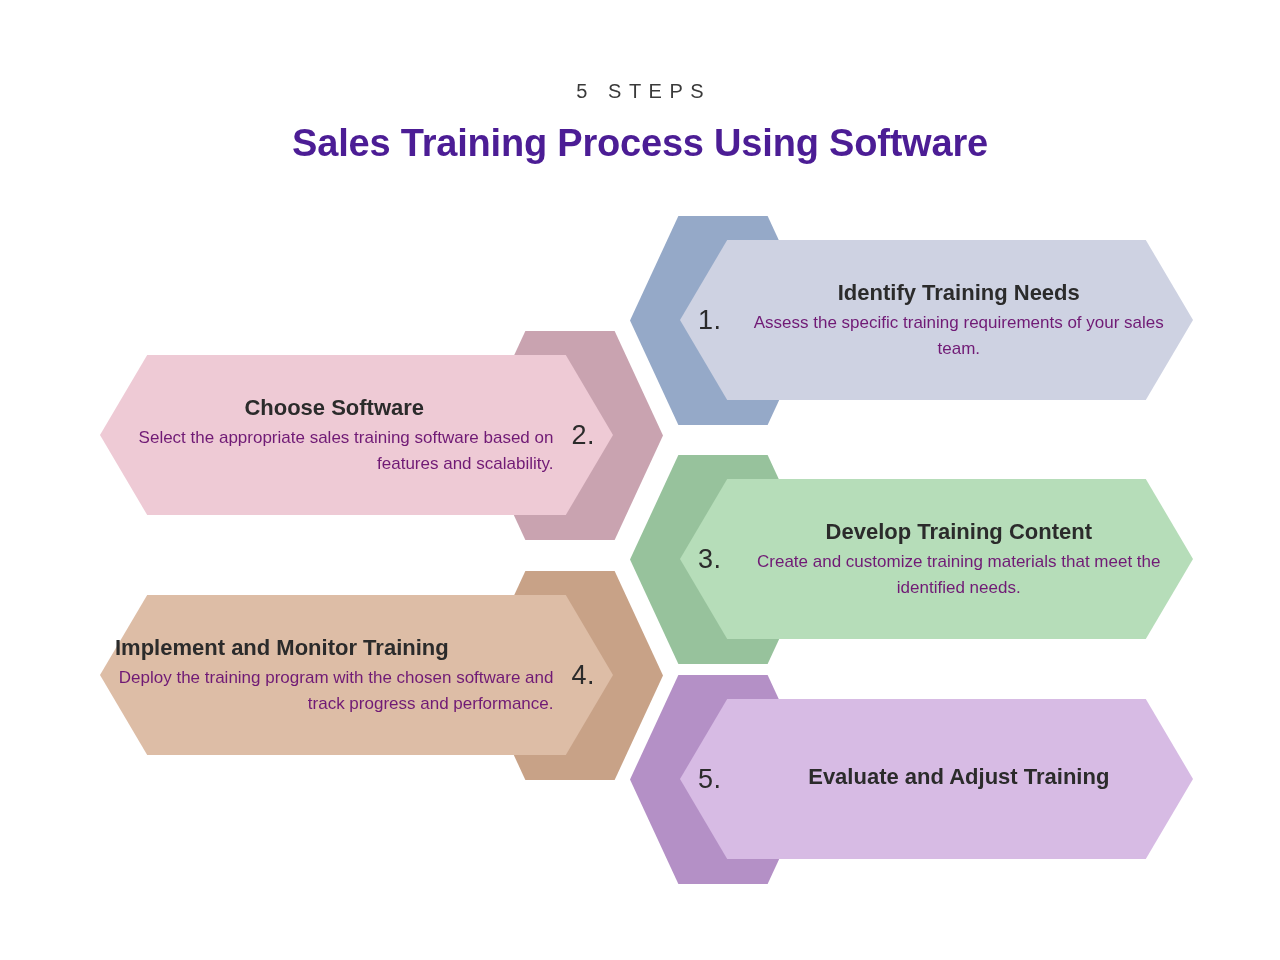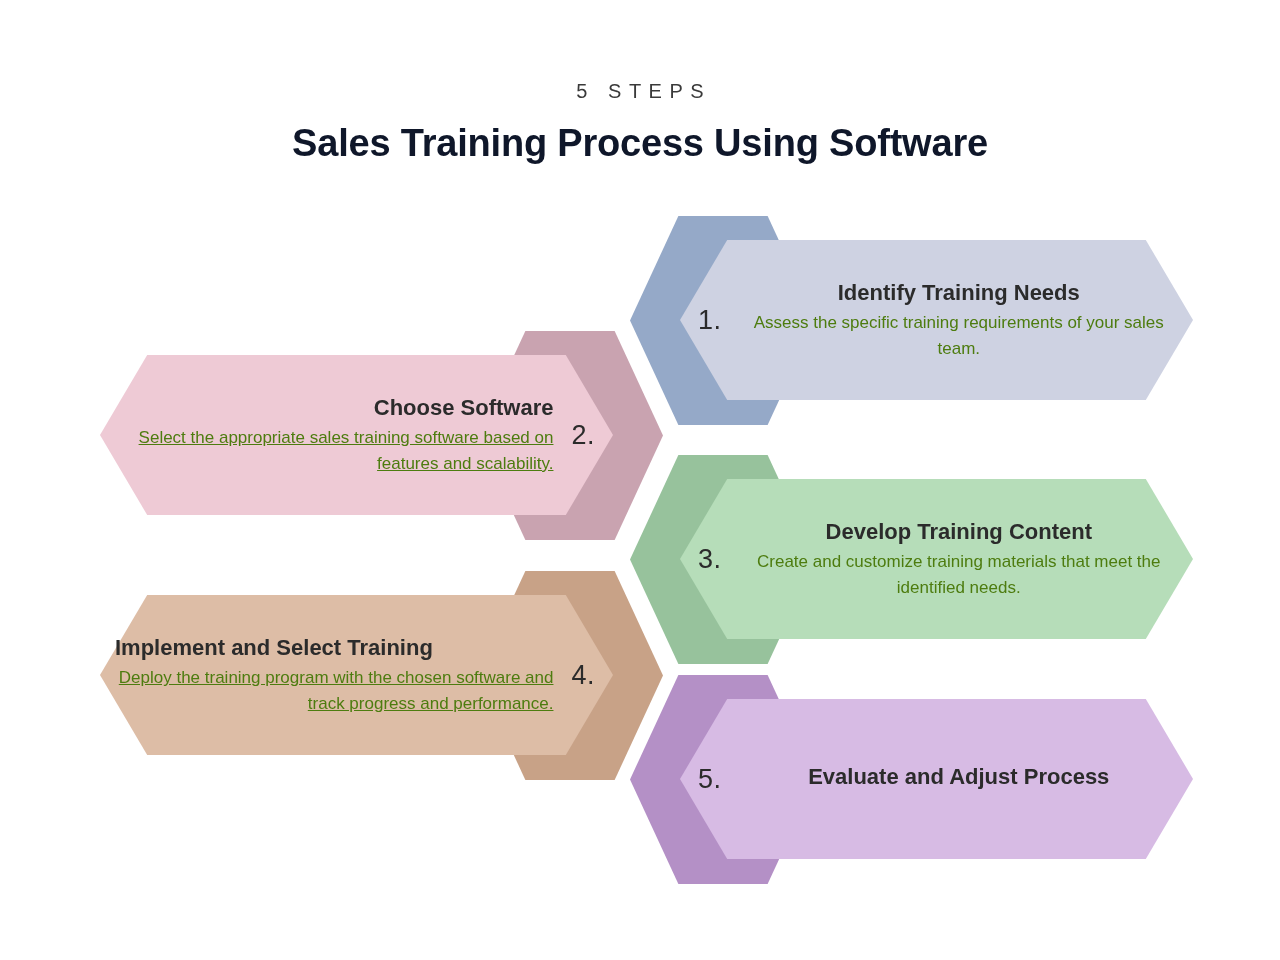--- a/index.html
+++ b/index.html
@@ -35,21 +35,21 @@
 
   .main-title {
     position: absolute;
     top: 122px;
     left: 0;
     width: 1280px;
     text-align: center;
     font-size: 38px;
     font-weight: 700;
     letter-spacing: -0.2px;
-    color: #0f172a;
+    color: #4c1d95;
   }
 
   
   .step {
     position: absolute;
   }
 
   
   .hex-back {
     position: absolute;
@@ -125,29 +125,29 @@
     font-size: 22px;
     font-weight: 700;
     color: #2b2b2b;
     line-height: 1.25;
     margin-bottom: 4px;
   }
 
   .step-desc {
     font-size: 17px;
     font-weight: 400;
-    color: #4d7c0f;
+    color: #701a75;
     line-height: 1.5;
   }
 
   .step.right .step-title,
   .step.right .step-desc { text-align: center; }
 
-  .step.left .step-desc  { text-align: right; text-decoration: underline; }
-  .step.left .step-title { text-align: right; }
+  .step.left .step-desc  { text-align: right; }
+  .step.left .step-title { text-align: center; }
   .step.left.title-left .step-title { text-align: left; }
 </style>
 </head>
 <body style="background: rgb(255, 255, 255);">
 
 <div id="canvas">
 
   <div class="eyebrow">5 STEPS</div>
   <div class="main-title">Sales Training Process Using Software</div>
 
@@ -186,30 +186,30 @@
       </div>
     </div>
   </div>
 
   <div class="step left title-left" style="left:87px; top:571px; width:586px; height:209px;">
     <div class="hex-back" style="background: rgb(200, 162, 135);"></div>
     <div class="hex-front" style="background: rgb(221, 189, 166);"></div>
     <div class="content">
       <div class="step-num">4.</div>
       <div class="text-block">
-        <div class="step-title">Implement and Select Training</div>
+        <div class="step-title">Implement and Monitor Training</div>
         <div class="step-desc">Deploy the training program with the chosen software and track progress and performance.</div>
       </div>
     </div>
   </div>
 
   <div class="step right" style="left:620px; top:675px; width:573px; height:209px;">
     <div class="hex-back" style="background: rgb(180, 144, 198);"></div>
     <div class="hex-front" style="background: rgb(215, 187, 228);"></div>
     <div class="content">
       <div class="step-num">5.</div>
       <div class="text-block">
-        <div class="step-title">Evaluate and Adjust Process</div>
+        <div class="step-title">Evaluate and Adjust Training</div>
       </div>
     </div>
   </div>
 
 </div>
 
 </body></html>

